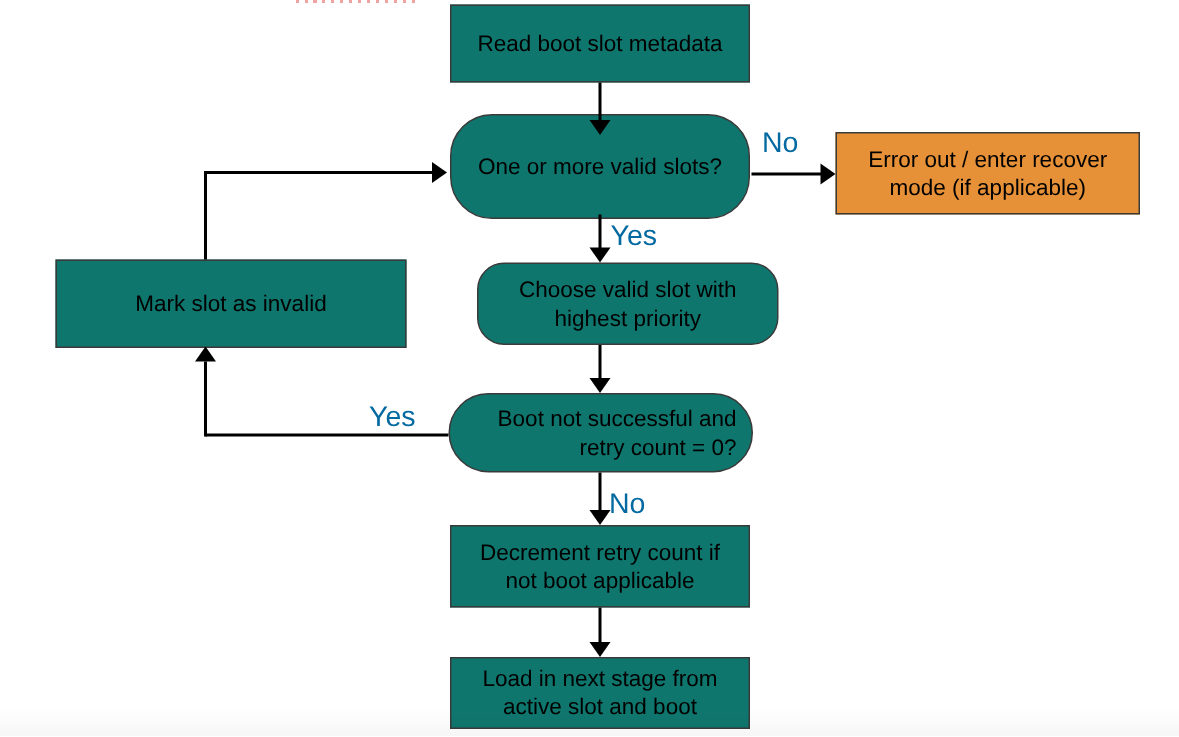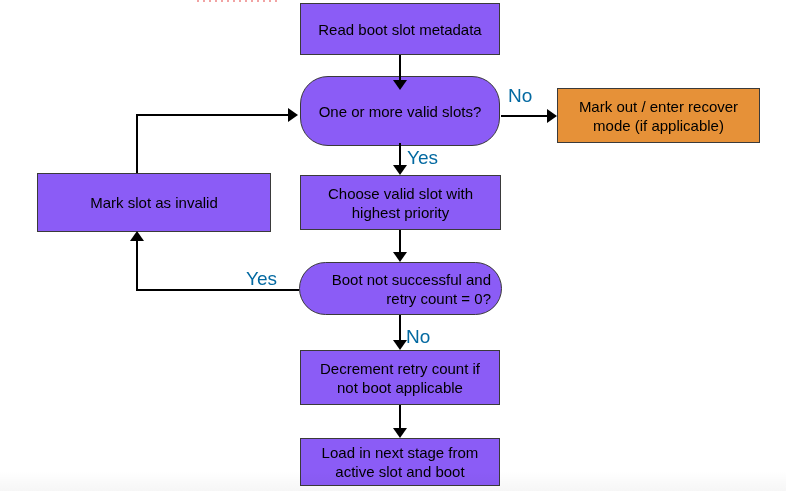--- a/index.html
+++ b/index.html
@@ -10,21 +10,21 @@
     overflow:hidden;
     font-family:"Liberation Sans", sans-serif;
     color:#000000;
   }
   .node {
     position:absolute;
     box-sizing:border-box;
     display:flex; align-items:center; justify-content:center;
     text-align:center;
     font-size:15px; line-height:19px;
-    background:#8b5cf6;
+    background:#0f766e;
     border:1.5px solid #3a3a3a;
     padding:2px 10px;
   }
   .stadium { border-radius:28px; }
   .orange  { background:#e69138; }
   .vline, .hline { position:absolute; background:#000000; }
   .arrowhead { position:absolute; width:0; height:0; }
   .ah-down  { border-left:7px solid transparent; border-right:7px solid transparent; border-top:10px solid #000; }
   .ah-up    { border-left:7px solid transparent; border-right:7px solid transparent; border-bottom:10px solid #000; }
   .ah-right { border-top:7px solid transparent; border-bottom:7px solid transparent; border-left:10px solid #000; }
@@ -49,23 +49,23 @@
 <body>
 
 <div class="canvas">
 
   <div class="red-marks"></div>
 
   <div class="node" style="left:300px; top:3px; width:200px; height:52px;">Read boot slot metadata</div>
 
   <div class="node stadium" style="left:300px; top:76px; width:200px; height:70px;">One or more valid slots?</div>
 
-  <div class="node orange" style="left:557px; top:88px; width:203px; height:55px;">Mark out / enter recover mode (if applicable)</div>
+  <div class="node orange" style="left:557px; top:88px; width:203px; height:55px;">Error out / enter recover mode (if applicable)</div>
 
-  <div class="node" style="left:300px; top:175px; width:201px; height:55px;">Choose valid slot with highest priority</div>
+  <div class="node" style="left:318px; top:175px; width:201px; height:55px;border-radius:18px;">Choose valid slot with highest priority</div>
 
   <div class="node" style="left:37px; top:173px; width:234px; height:59px;">Mark slot as invalid</div>
 
   <div class="node stadium" style="left:299px; top:262px; width:203px; height:53px;text-align:right;">Boot not successful and retry count = 0?</div>
 
   <div class="node" style="left:300px; top:350px; width:200px; height:55px;">Decrement retry count if not boot applicable</div>
 
   <div class="node" style="left:300px; top:438px; width:200px; height:48px;">Load in next stage from active slot and boot</div>
 
   <div class="vline" style="left:399px; top:55px; width:2px; height:26px;"></div>

